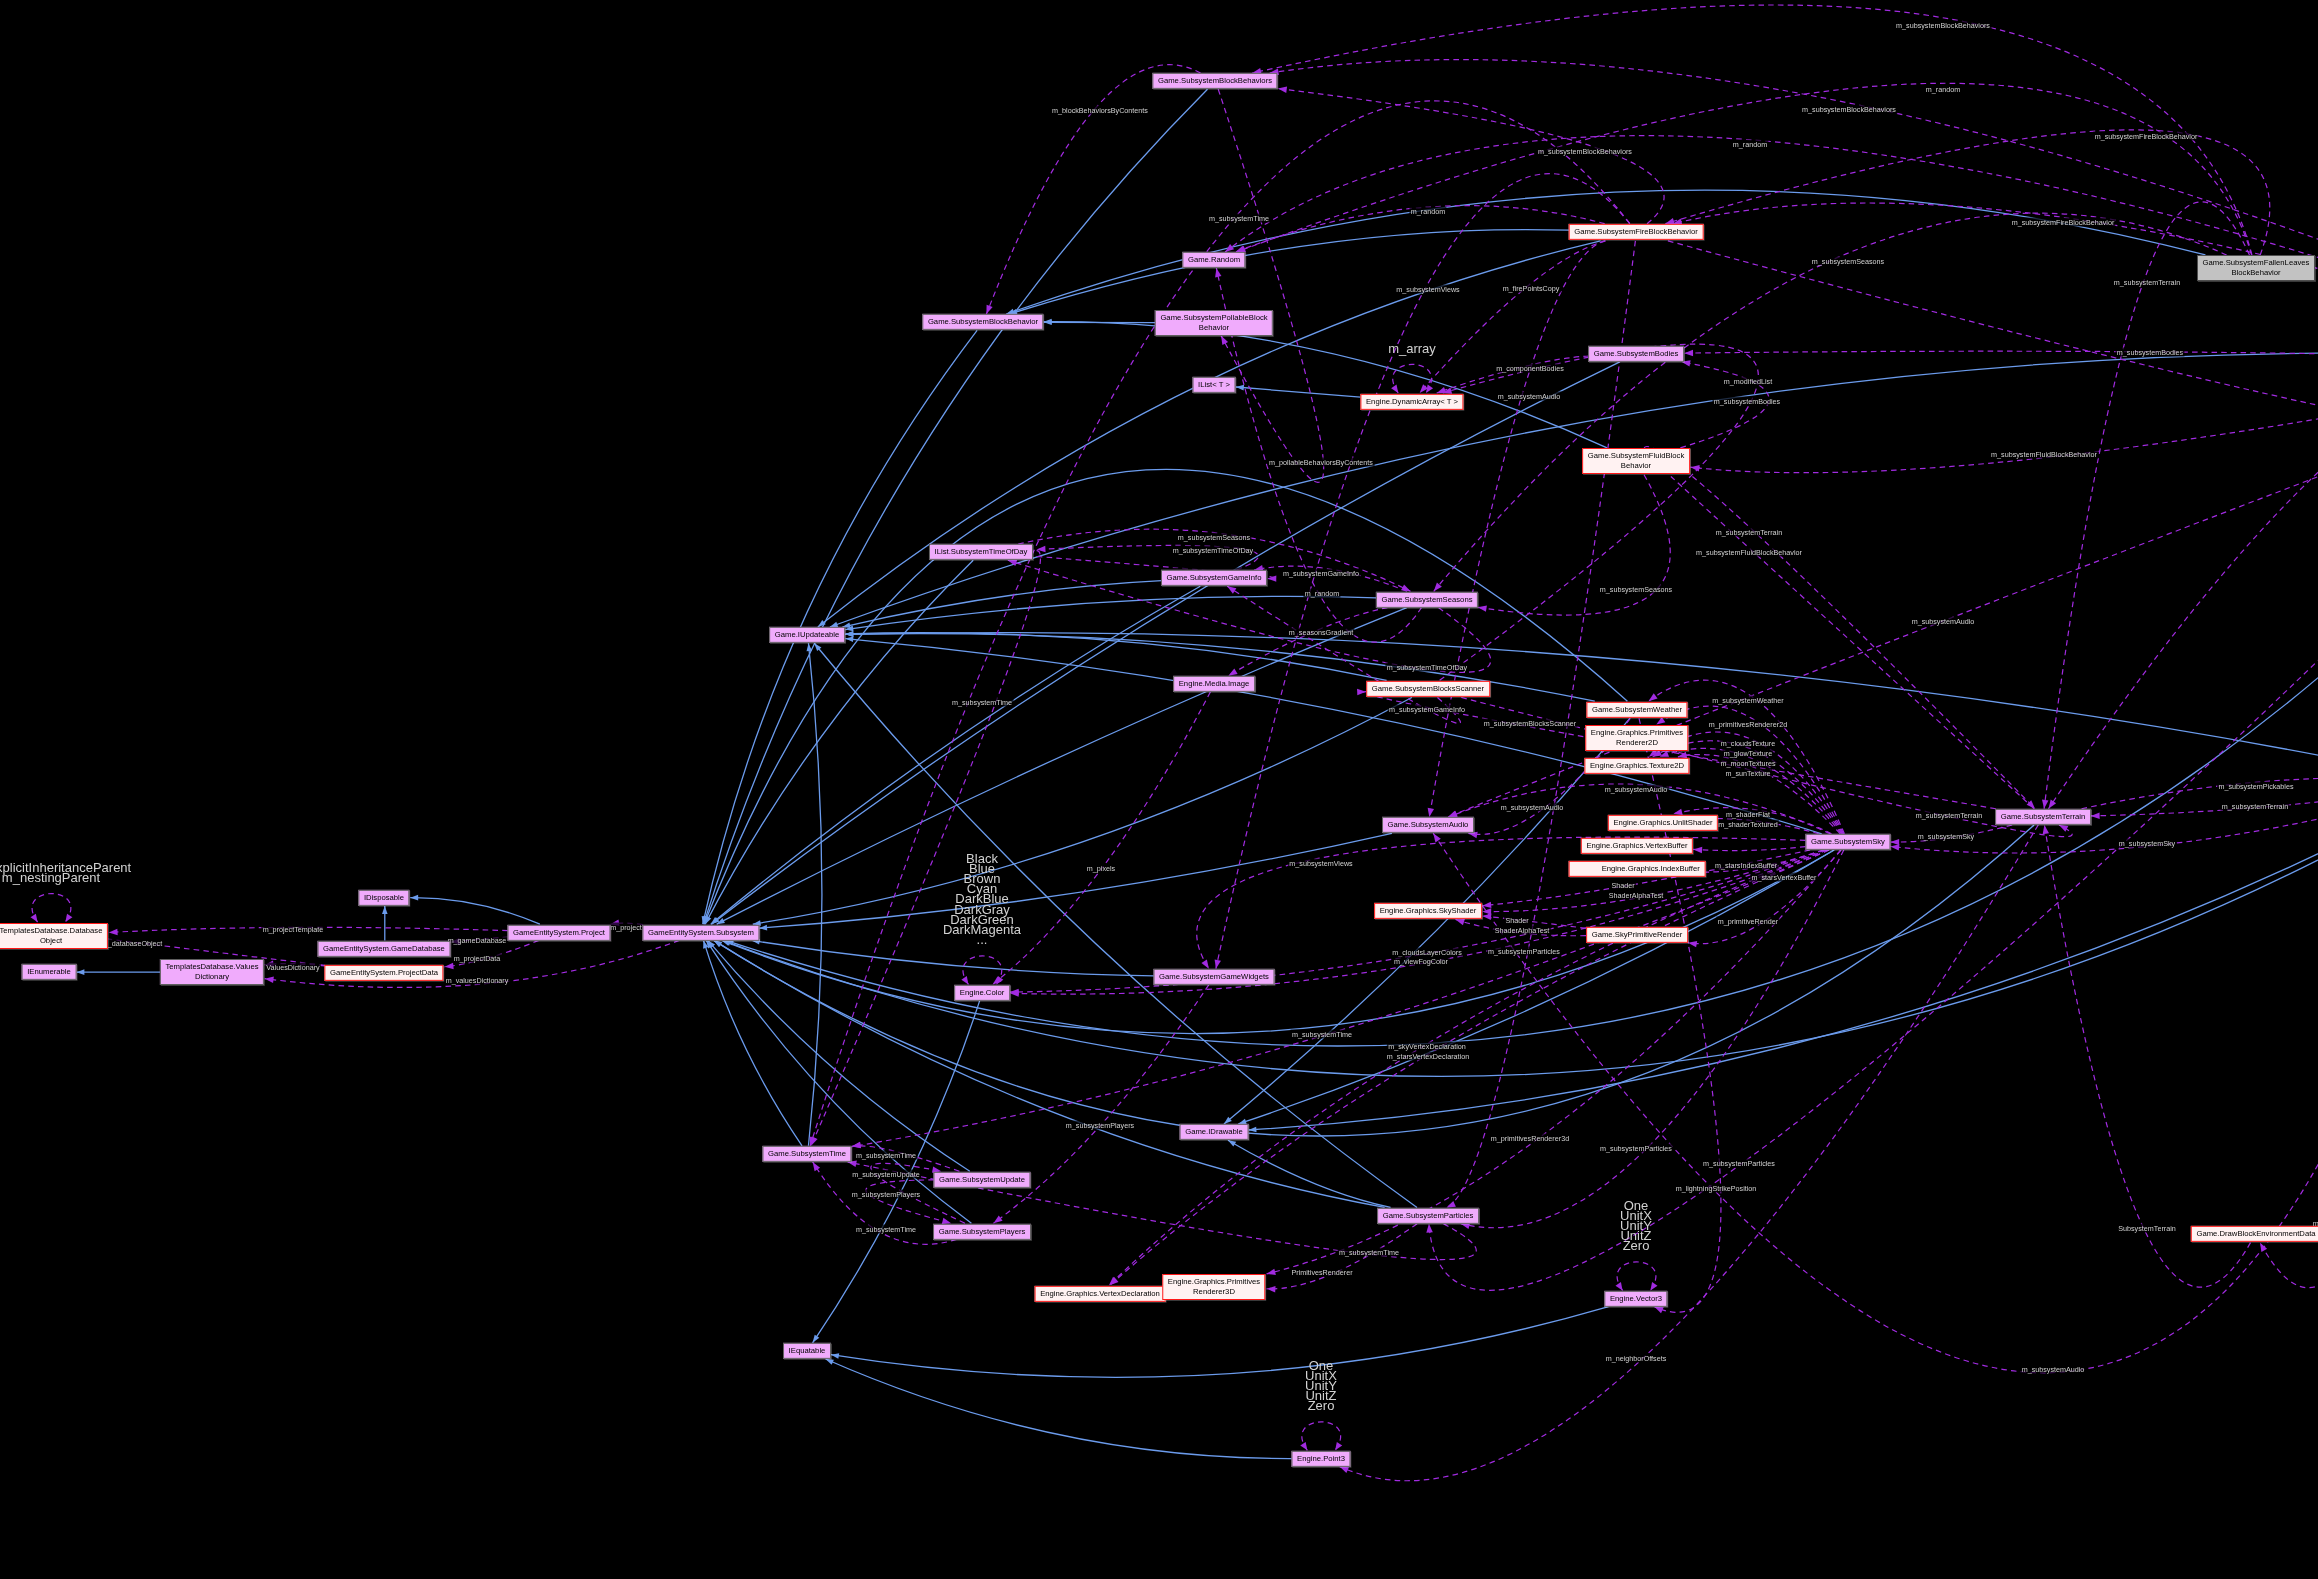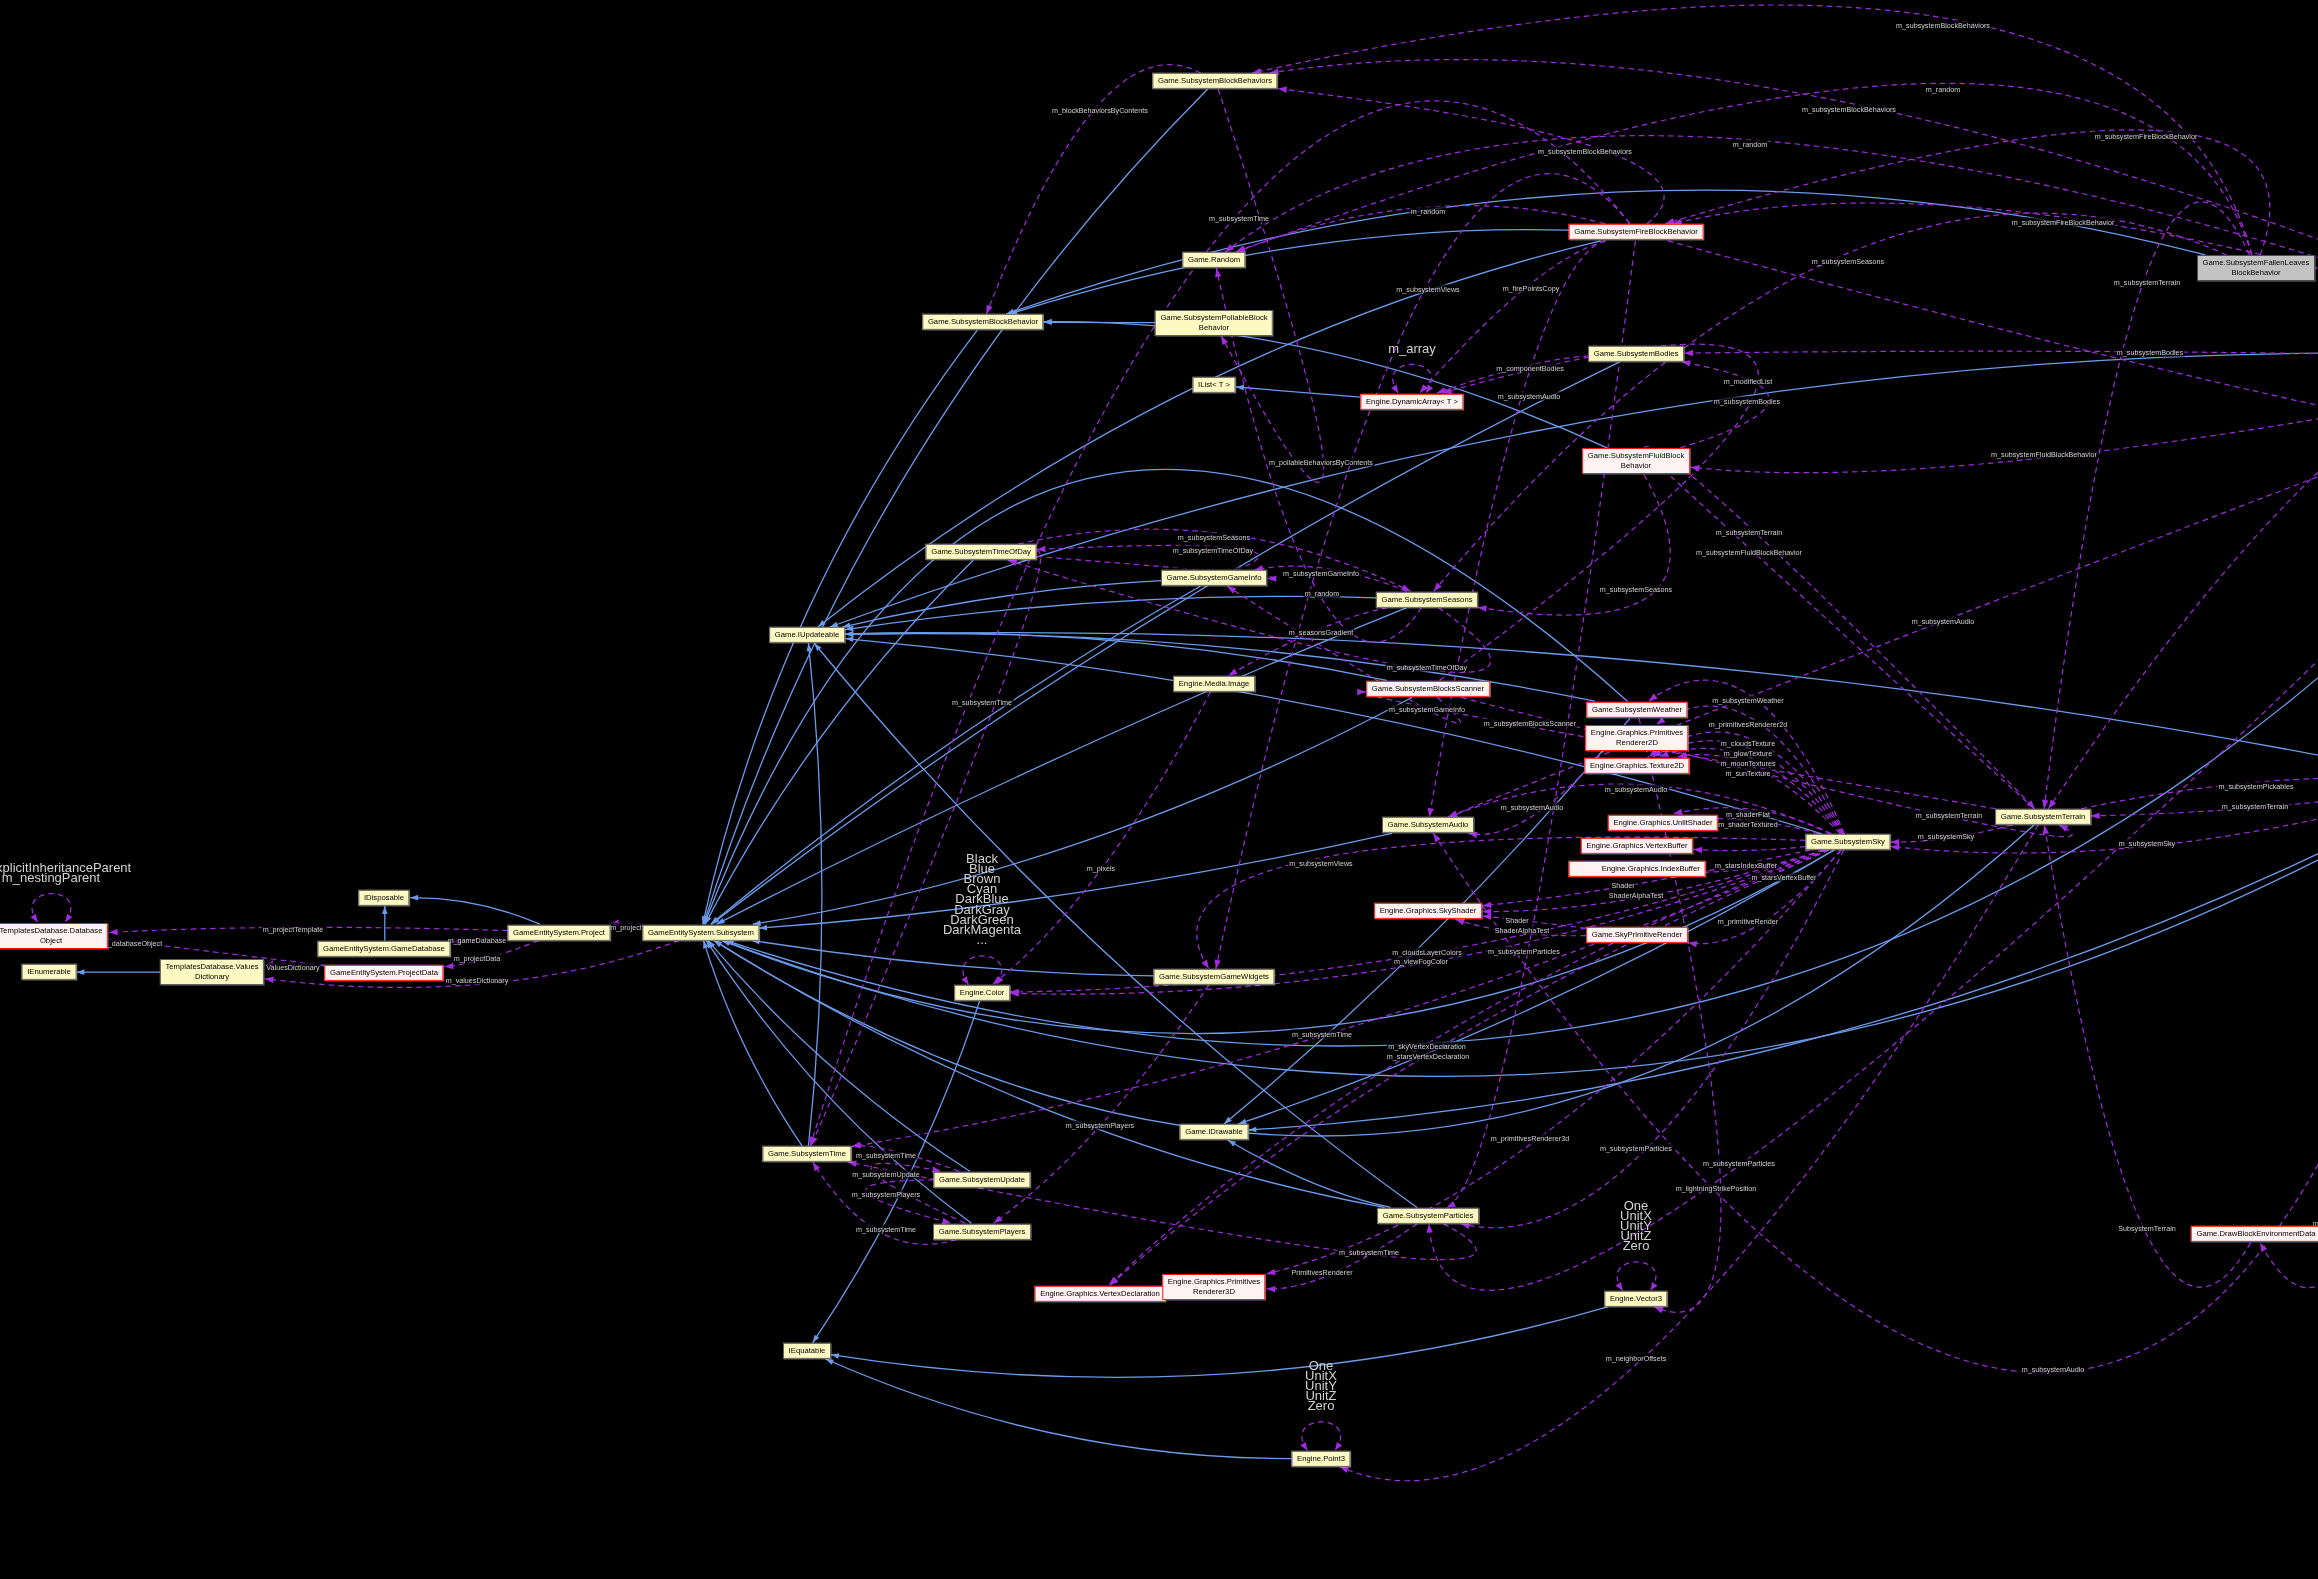--- a/index.html
+++ b/index.html
@@ -1,20 +1,20 @@
 <!DOCTYPE html>
 <html style="font-size:7.4px"><head>
 <meta charset="utf-8">
 <style>
   html,body{margin:0;padding:0;background:#000;}
   #canvas{position:relative;width:2687px;height:1579px;background:#000;overflow:hidden;
           font-family:"Liberation Sans", sans-serif;}
   #edges-svg{position:absolute;left:0;top:0;z-index:1;}
   .node{position:absolute;z-index:3;transform:translate(-50%,-50%);
-        background:#fef9c3;border:0.9px solid #5f5f5f;color:#000;
+        background:#f0abfc;border:0.9px solid #5f5f5f;color:#000;
         font-size:7.7px;line-height:9.7px;padding:2.3px 4.6px;text-align:center;
         white-space:nowrap;box-shadow:0.9px 0.9px 0 rgba(255,255,255,0.25);}
   .node.red{border:1.4px solid #ff1717;background:#fff2f2;}
   .node.grey{background:#c2c2c2;border:0.9px solid #4f4f4f;}
   .edge-label{position:absolute;z-index:2;transform:translate(-50%,-50%);
         color:#d2d2d2;font-size:7.2px;white-space:nowrap;
         background:rgba(0,0,0,0.72);padding:0 1.4px;}
   .loop-label{position:absolute;z-index:2;transform:translate(-50%,-50%);
         color:#d2d2d2;font-size:13px;white-space:nowrap;}
 </style>
@@ -336,21 +336,21 @@
       <div>IList&lt; T &gt;</div>
     </div>
     <div class="node red" style="left: 1412px; top: 402px;">
       <div>Engine.DynamicArray&lt; T &gt;</div>
     </div>
     <div class="node red" style="left: 1636px; top: 461px;">
       <div>Game.SubsystemFluidBlock</div>
       <div>Behavior</div>
     </div>
     <div class="node" style="left: 981px; top: 552px;">
-      <div>Game.SubsystemTimeOfDay</div>
+      <div>IList.SubsystemTimeOfDay</div>
     </div>
     <div class="node" style="left: 1214px; top: 578px;">
       <div>Game.SubsystemGameInfo</div>
     </div>
     <div class="node" style="left: 1427px; top: 600px;">
       <div>Game.SubsystemSeasons</div>
     </div>
     <div class="node" style="left: 807px; top: 635px;">
       <div>Game.IUpdateable</div>
     </div>

